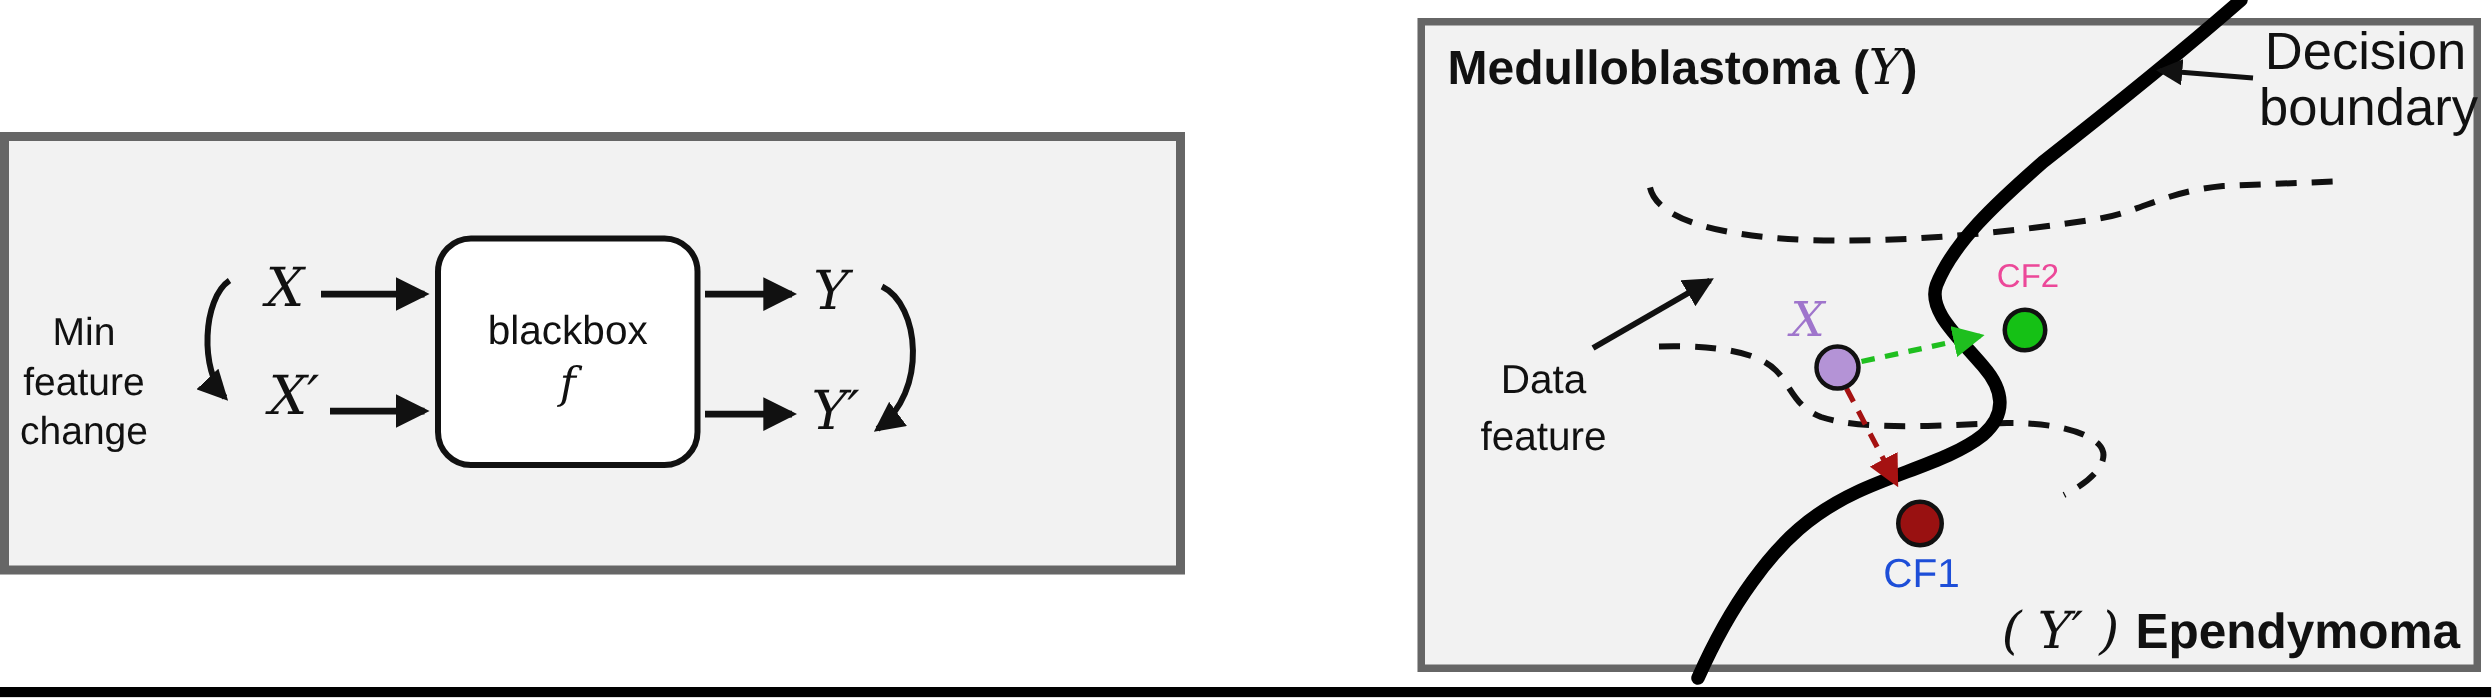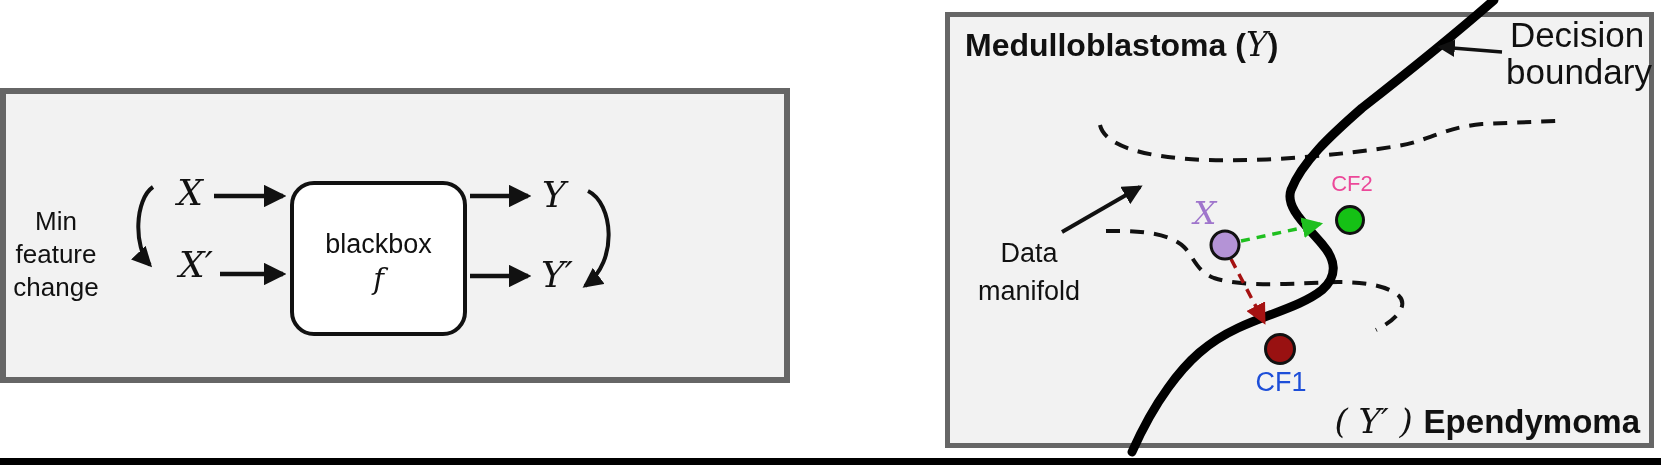--- a/index.html
+++ b/index.html
@@ -21,21 +21,21 @@
   #change-to-label{left:612px;top:173px;width:172px;}
   .sym{font-family:"DejaVu Serif",serif;font-style:italic;color:#111;}
   .sym-lg{font-size:36px;line-height:36px;}
   #x-symbol{left:164px;top:175px;width:52px;}
   #xprime-symbol{left:170px;top:247px;width:52px;}
   #y-symbol{left:528px;top:177px;width:52px;}
   #yprime-symbol{left:531px;top:257px;width:52px;}
 
   #blackbox{position:absolute;left:290px;top:157px;width:177px;height:155px;box-sizing:border-box;
             background:#fff;border:4px solid #111;border-radius:24px;
-            display:flex;flex-direction:column;align-items:center;justify-content:center;padding-top:4px;margin-top:24px;}
+            display:flex;flex-direction:column;align-items:center;justify-content:center;padding-top:4px;}
   #blackbox .bb-line{font-size:27px;line-height:36px;color:#111;}
   #blackbox .bb-f{font-family:"DejaVu Serif",serif;font-style:italic;font-size:29px;line-height:34px;}
 
   
   #medulloblastoma-title{left:965px;top:25px;font-size:32px;font-weight:bold;white-space:nowrap;}
   #medulloblastoma-title .sym{font-size:33px;font-weight:normal;}
   #decision-boundary-label{left:1506px;top:16px;width:142px;font-size:35px;line-height:37px;}
   #data-manifold-label{left:955px;top:234px;width:148px;font-size:27px;line-height:38px;}
   #query-symbol{left:1179px;top:194px;width:52px;font-size:32px;color:#9f75cc;}
   #cf2-label{left:1312px;top:171px;width:80px;font-size:22px;color:#ec4899;}
@@ -101,21 +101,21 @@
   </div>
 
   <div id="y-symbol" class="lbl center sym sym-lg">Y</div>
   <div id="yprime-symbol" class="lbl center sym sym-lg">Y′</div>
 
   <div id="medulloblastoma-title" class="lbl"><span>Medulloblastoma </span><span>(</span><span class="sym">Y</span><span>)</span></div>
 
   <div id="decision-boundary-label" class="lbl center">Decision
 boundary</div>
   <div id="data-manifold-label" class="lbl center">Data
-manifold</div>
+feature</div>
 
   <div id="query-symbol" class="lbl center sym">X</div>
   <div id="cf2-label" class="lbl center">CF2</div>
   <div id="cf1-label" class="lbl center">CF1</div>
 
   <div id="ependymoma-label"><span class="sym"><span>( </span><span>Y′</span><span> ) </span></span><span>Ependymoma</span></div>
 
   <div id="bottom-rule"></div>
 </div>
 

